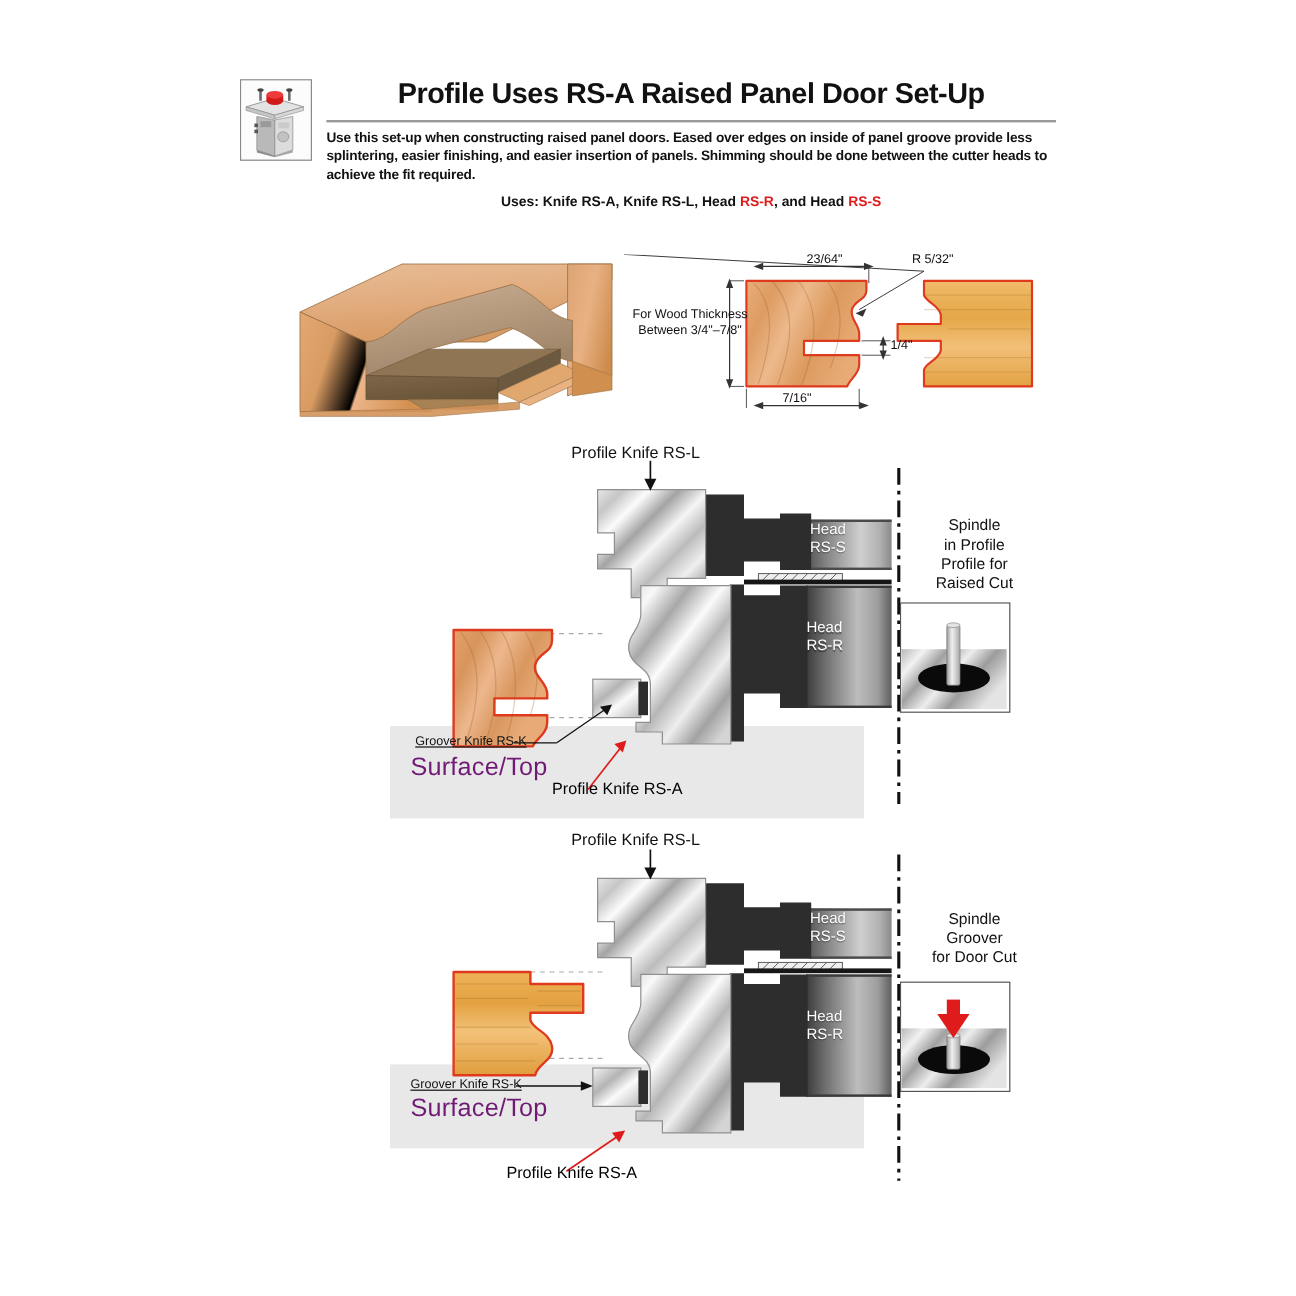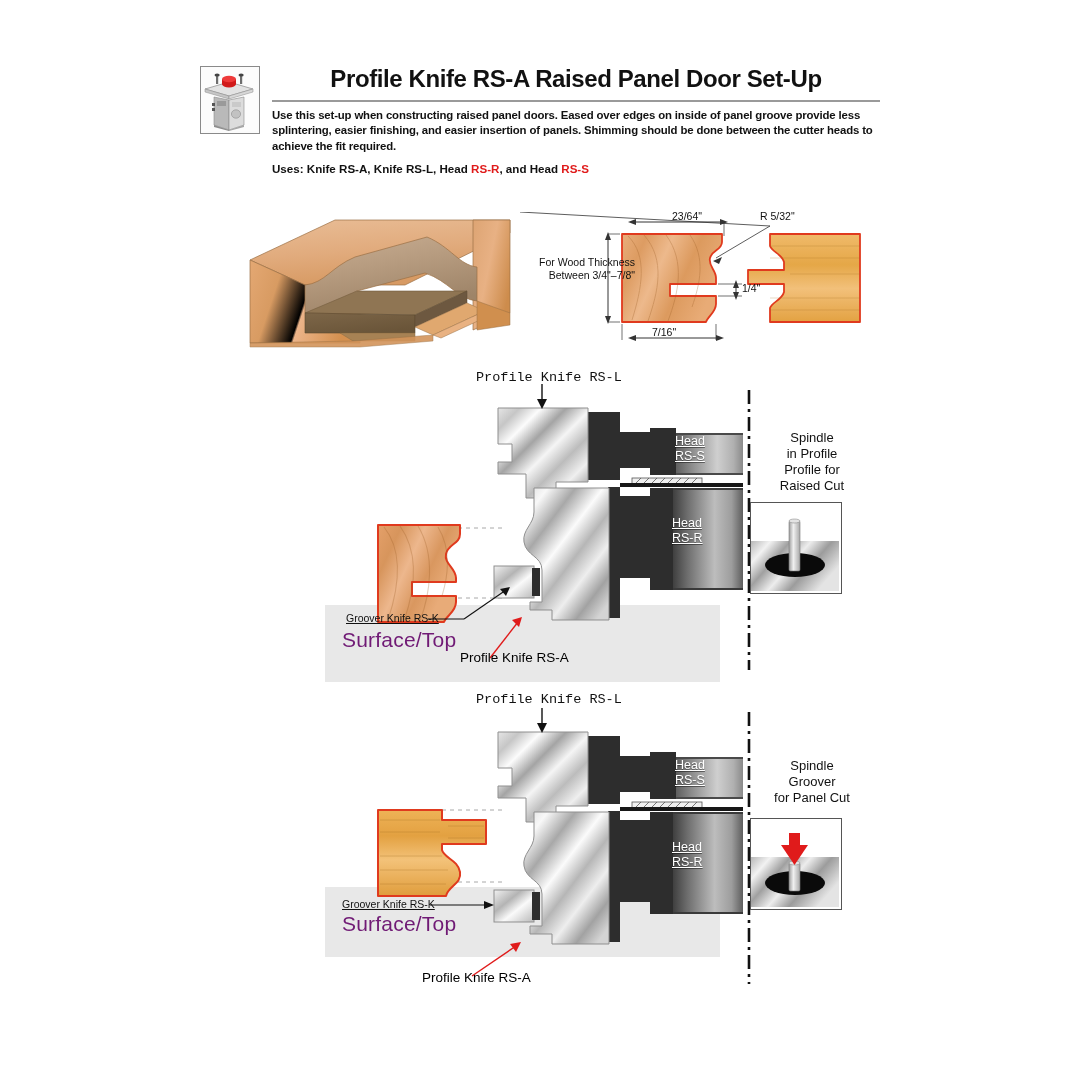--- a/index.html
+++ b/index.html
@@ -21,35 +21,34 @@
     letter-spacing:-.4px;line-height:1.05;
   }
   #title-rule{position:absolute;left:72px;top:36px;width:608px;height:2px;background:#9a9a9a;}
   #desc{
     position:absolute;left:72px;top:44px;width:608px;
     font-size:11.4px;line-height:1.34;text-align:left;font-weight:bold;
     letter-spacing:-.15px;
   }
   #uses{
     position:absolute;left:72px;top:98px;width:608px;
-    text-align:left;font-size:11.6px;font-weight:bold;
+    text-align:center;font-size:11.6px;font-weight:bold;
   }
   .red{color:#e01b1b;}
   .dimtxt{position:absolute;font-size:10.5px;color:#111;white-space:nowrap;}
   .surface{background:#e8e8e8;}
   .surface-label{
     position:absolute;font-size:21px;color:#701a75;letter-spacing:.2px;
   }
-  .lbl{position:absolute;font-size:13.5px;color:#111;white-space:nowrap;font-family:Liberation Mono, monospace;}
+  .lbl{position:absolute;font-size:13.5px;color:#111;white-space:nowrap;}
   .lbl-red{position:absolute;font-size:13.5px;color:#000000;white-space:nowrap;}
   .lbl-sm{position:absolute;font-size:10.5px;color:#111;white-space:nowrap;text-decoration:underline;}
   .headlbl{
     position:absolute;font-size:12.5px;color:#ffffff;line-height:1.22;
     text-shadow:0 1px 1px rgba(0,0,0,.45);
-    text-decoration:underline;
   }
   .spindle-box{
     position:absolute;border:1px solid #555;background:#fff;overflow:hidden;
   }
   .spindle-title{position:absolute;text-align:center;font-size:13px;line-height:1.22;}
 </style>
 </head>
 <body>
 
 <div class="abs" id="header">
@@ -76,21 +75,21 @@
       <rect x="16" y="34" width="9" height="5" fill="#9a9a9a"></rect>
       <rect x="31" y="35" width="9" height="5" fill="#cacaca"></rect>
       <ellipse cx="35" cy="47" rx="4.6" ry="4.2" fill="#c2c2c2" stroke="#8f8f8f" stroke-width=".6"></ellipse>
       <rect x="11" y="36" width="3" height="3" fill="#555"></rect>
       <rect x="11" y="41" width="3" height="3" fill="#555"></rect>
       <polygon points="13,58 28,63 28,64 13,60" fill="#8d8d8d"></polygon>
       <polygon points="43,58 28,63 28,64 43,60" fill="#a6a6a6"></polygon>
     </svg>
   </div>
 
-  <div id="title">Profile Knife RS-A Raised Panel Door Set-Up</div>
+  <div id="title">Profile Uses RS-A Raised Panel Door Set-Up</div>
   <div id="title-rule"></div>
   <div id="desc">Use this set-up when constructing raised panel doors. Eased over edges on inside of panel groove provide less splintering, easier finishing, and easier insertion of panels. Shimming should be done between the cutter heads to achieve the fit required.</div>
   <div id="uses"><span>Uses: Knife RS-A, Knife RS-L, Head </span><span class="red">RS-R</span><span>, and Head </span><span class="red">RS-S</span></div>
 </div>
 
 <div class="abs" style="left:245px;top:215px;width:270px;height:140px;">
   <svg width="270" height="140" viewBox="0 0 270 140">
     <defs>
       <linearGradient id="wtop" x1="0" y1="0" x2="0.3" y2="1">
         <stop offset="0%" stop-color="#e9bd96"></stop>
@@ -201,21 +200,21 @@
     <line x1="198" y1="72" x2="222" y2="72" stroke="#333" stroke-width=".7"></line>
     <line x1="198" y1="84" x2="222" y2="84" stroke="#333" stroke-width=".7"></line>
 
     <line x1="112" y1="126" x2="200" y2="126" stroke="#333" stroke-width="1"></line>
     <polygon points="108,126 116,123 116,129" fill="#333"></polygon>
     <polygon points="204,126 196,123 196,129" fill="#333"></polygon>
     <line x1="196" y1="112" x2="196" y2="128" stroke="#333" stroke-width=".7"></line>
     <line x1="102" y1="112" x2="102" y2="128" stroke="#333" stroke-width=".7"></line>
   </svg>
 
-  <div class="dimtxt" style="left:-5px;top:44px;width:120px;text-align:right;line-height:1.25;">
+  <div class="dimtxt" style="left:-5px;top:44px;width:120px;text-align:center;line-height:1.25;">
     <span>For Wood Thickness</span><br>
     <span>Between 3/4"–7/8"</span>
   </div>
   <div class="dimtxt" style="left:152px;top:-2px;">23/64"</div>
   <div class="dimtxt" style="left:240px;top:-2px;">R 5/32"</div>
   <div class="dimtxt" style="left:222px;top:70px;">1/4"</div>
   <div class="dimtxt" style="left:132px;top:114px;">7/16"</div>
 </div>
 
 <div class="abs" style="left:320px;top:370px;width:440px;height:312px;">
@@ -473,21 +472,21 @@
   </div>
   <div class="lbl-sm" style="left:22px;top:206px;">Groover Knife RS-K</div>
   <div class="surface-label" style="left:22px;top:220px;">Surface/Top</div>
   <div class="lbl-red" style="left:102px;top:278px;">Profile Knife RS-A</div>
 </div>
 
 <div class="abs" style="left:742px;top:758px;width:140px;height:160px;">
   <div class="spindle-title" style="left:0;top:0;width:140px;">
     <span>Spindle</span><br>
     <span>Groover</span><br>
-    <span>for Panel Cut</span>
+    <span>for Door Cut</span>
   </div>
   <div class="spindle-box" style="left:8px;top:60px;width:90px;height:90px;">
     <svg width="88" height="88" viewBox="0 0 88 88">
       <rect x="0" y="0" width="88" height="88" fill="#fff"></rect>
       <rect x="0" y="38" width="88" height="50" fill="url(#tblg)"></rect>
       <ellipse cx="44" cy="64" rx="30" ry="12" fill="#0a0a0a"></ellipse>
       <rect x="38" y="44" width="11" height="28" rx="1.5" fill="url(#spg)" stroke="#7a7a7a" stroke-width=".6"></rect>
       <ellipse cx="43.5" cy="44" rx="5.5" ry="2" fill="#e3e3e3" stroke="#7a7a7a" stroke-width=".5"></ellipse>
 
       <g>

